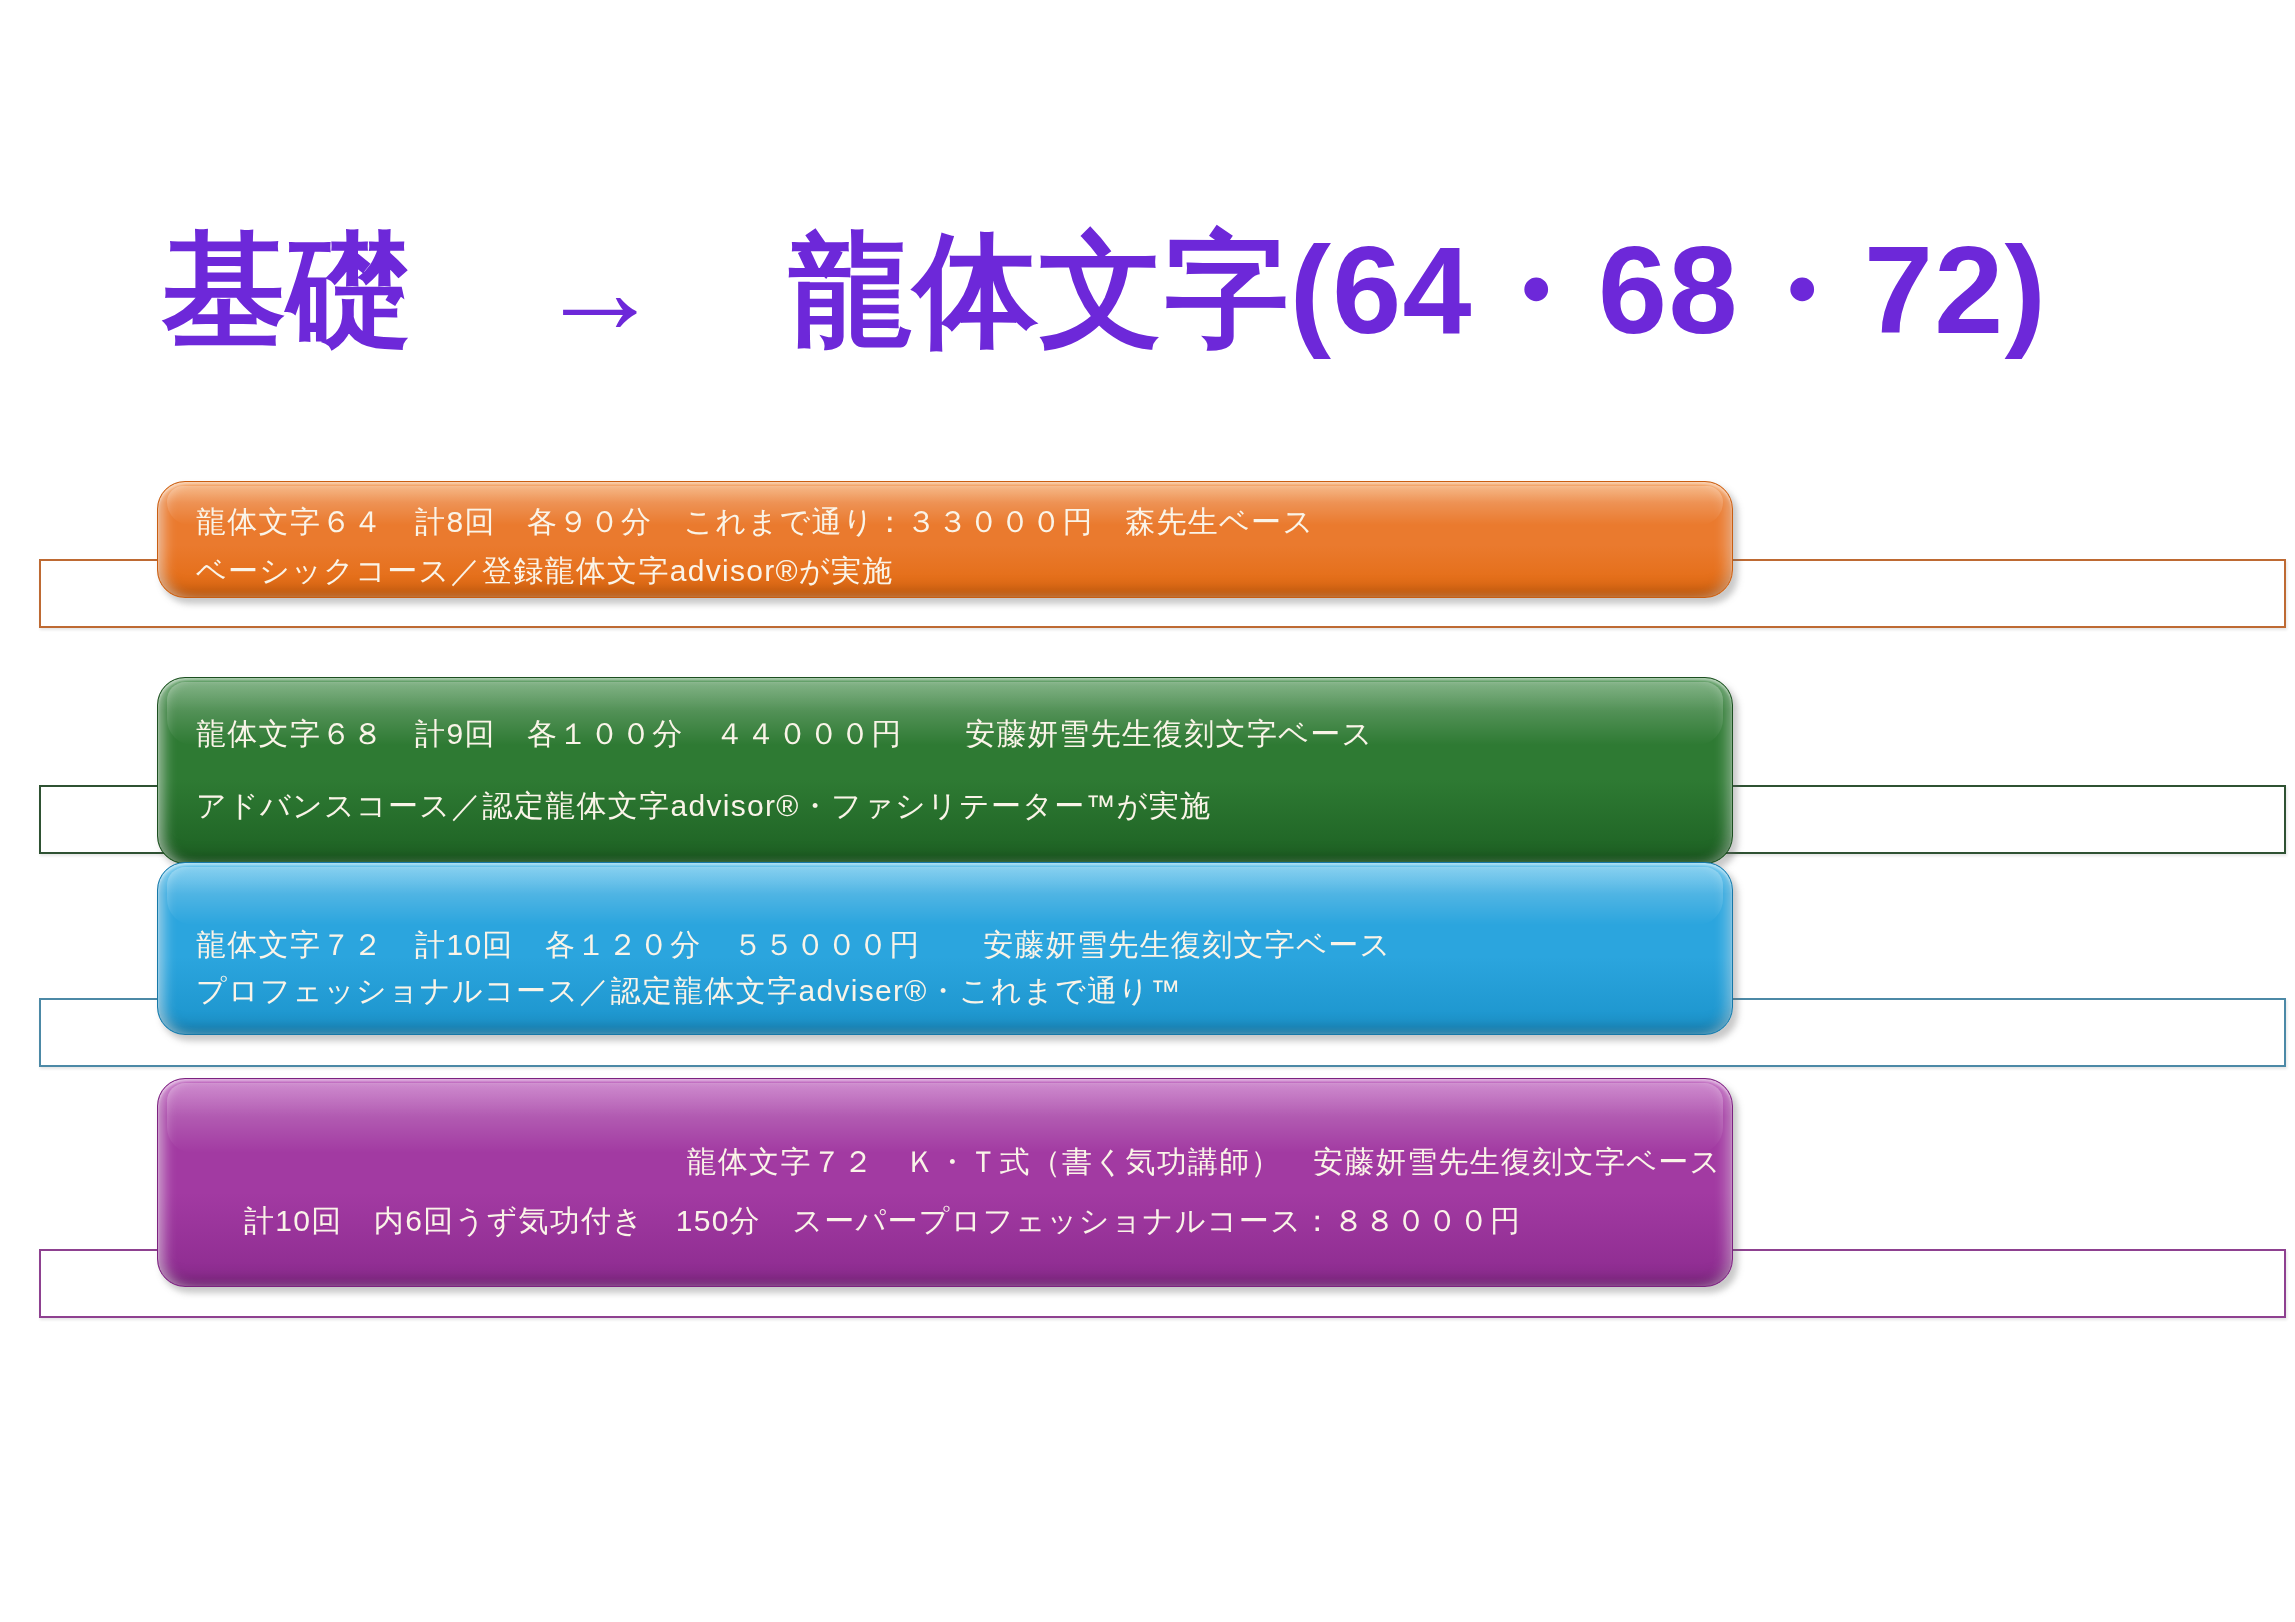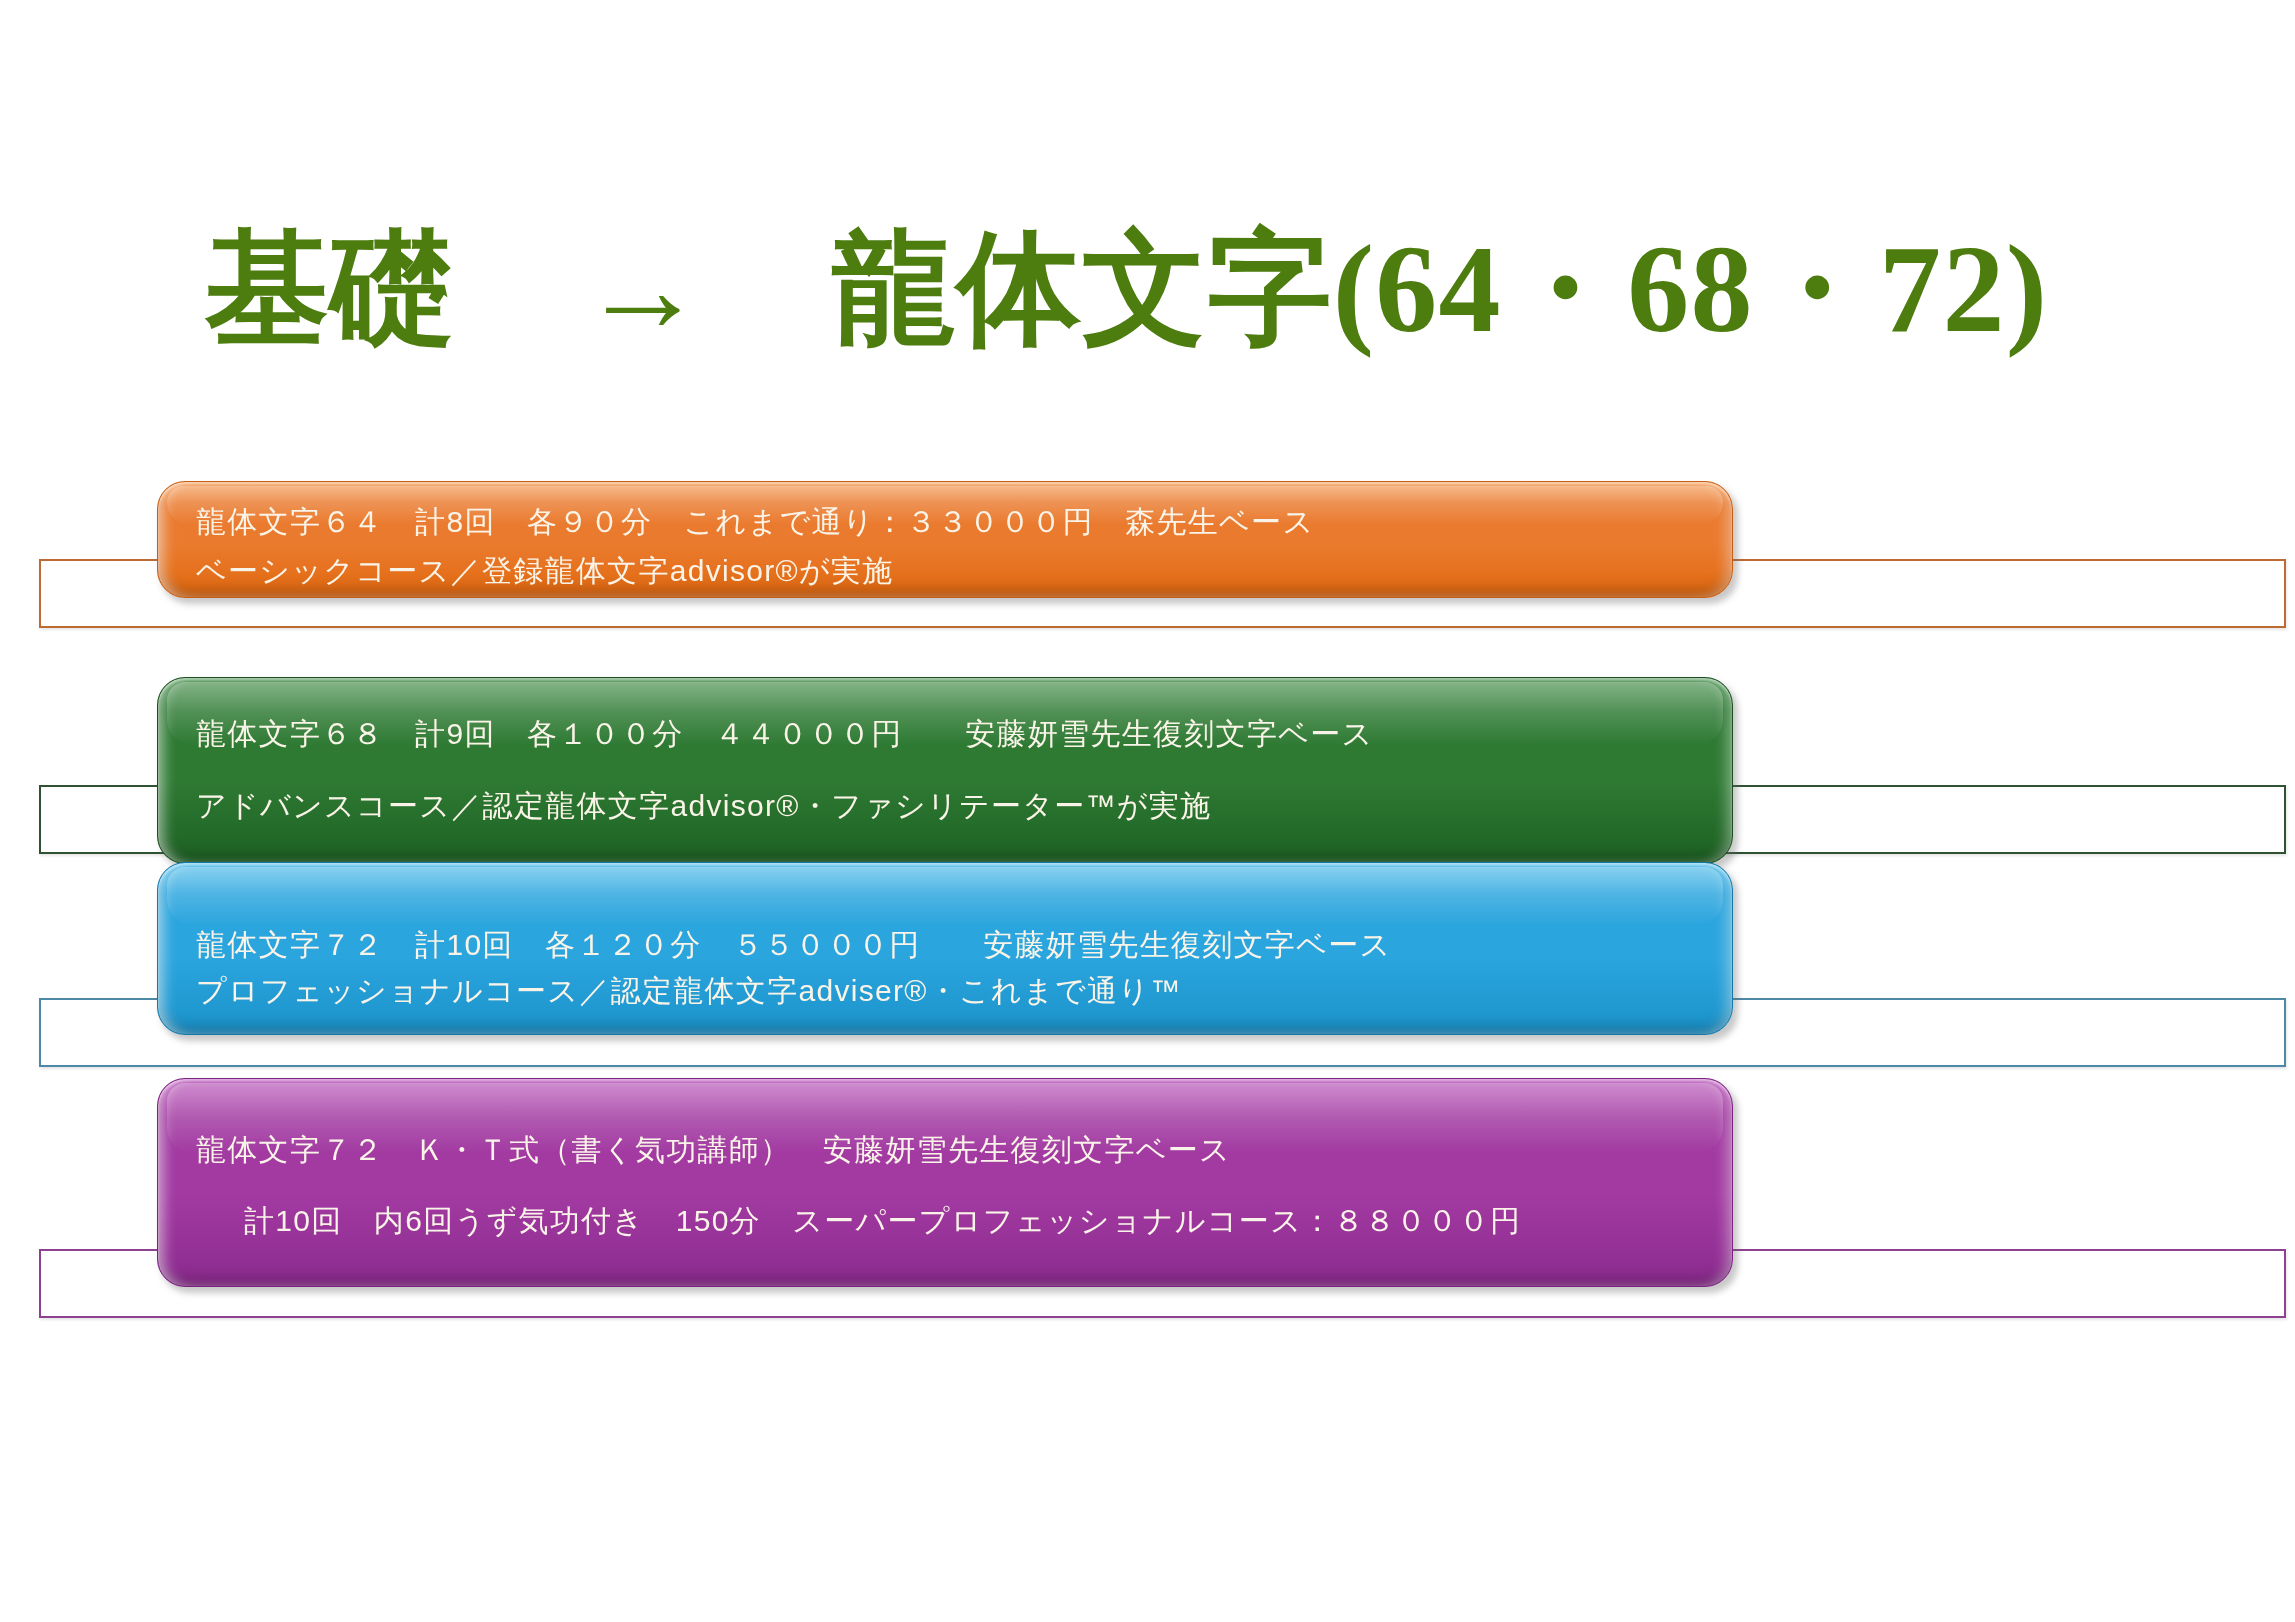--- a/index.html
+++ b/index.html
@@ -10,28 +10,27 @@
     background:#ffffff;
     overflow:hidden;
     font-family:"Liberation Sans","DejaVu Sans",sans-serif;
   }
 
   
   .title{
     position:absolute;
     left:162px;
     top:228px;
-    font-family:Liberation Serif, serif;
+    font-family:Liberation Sans, sans-serif;
     font-weight:700;
     font-size:124px;
     line-height:1.0;
-    color:#4d7c0f;
+    color:#6d28d9;
     letter-spacing:1.3px;
     white-space:nowrap;
-    margin-left:43px;
   }
 
   
   .row{position:absolute;left:0;top:0;width:100%;height:0;}
 
   .outline{
     position:absolute;
     left:39px;
     width:2243px;
     background:#ffffff;
@@ -95,21 +94,21 @@
 
   
   .r2 .box{top:862px;height:171px;}
   .r2 .outline{top:998px;height:65px;}
   .r2 .l1{top:37px;margin-top:26px;}
   .r2 .l2{top:109px;}
 
   
   .r3 .box{top:1078px;height:207px;}
   .r3 .outline{top:1249px;height:65px;}
-  .r3 .l1{top:52px;}
+  .r3 .l1{top:64px;text-align:right;}
   .r3 .l2{top:123px;margin-left:48px;}
 </style>
 </head>
 <body>
 
 <div class="slide">
 
   <div class="title">基礎　→　龍体文字(64・68・72)</div>
 
   <div class="row r0" style="--base: #EA7A2E; --light: #F49B54; --dark: #E2690F; --border: #C95E12; --outline: #BE6A33;">

